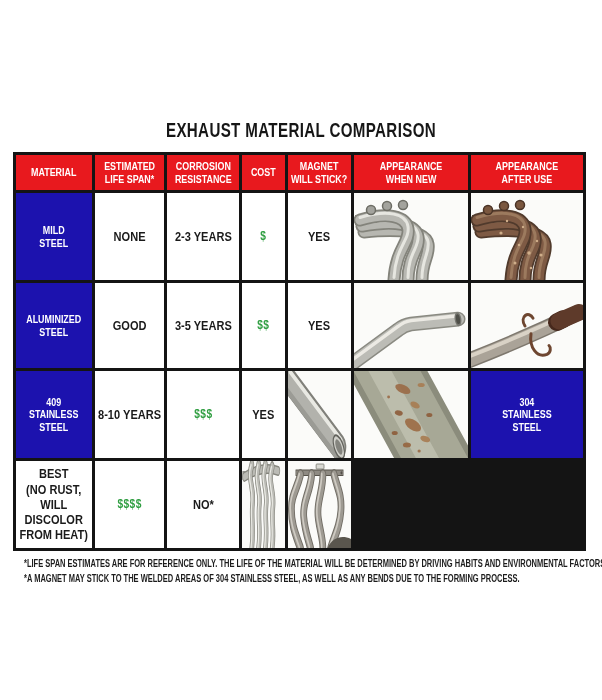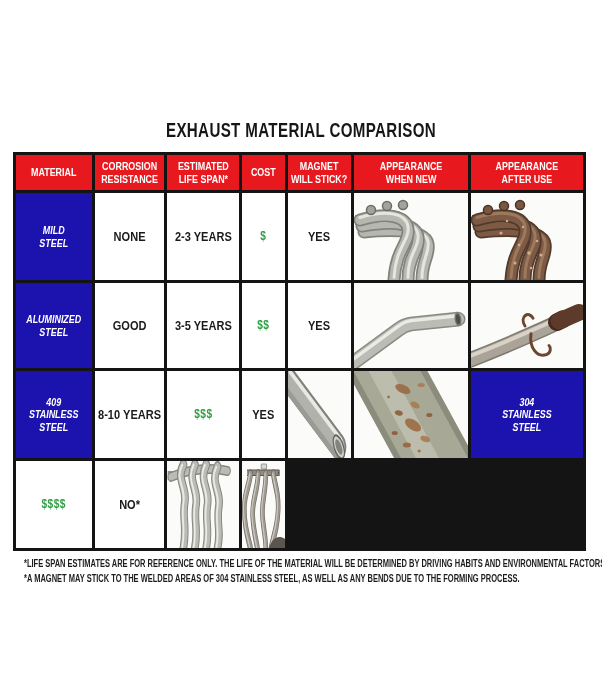--- a/index.html
+++ b/index.html
@@ -21,21 +21,21 @@
   }
   .cell{
     background:#ffffff;display:flex;align-items:center;justify-content:center;
     text-align:center;overflow:hidden;position:relative;
   }
   .cond{
     display:block;flex:0 0 auto;width:calc(100% / 0.85);
     transform:scaleX(0.85);white-space:pre-line;line-height:1.18;
   }
   .th{background:var(--header-red,#e8191e);color:#ffffff;font-weight:bold;font-size:10.5px;}
-  .mat{background:var(--material-blue,#1c12ae);color:#ffffff;font-weight:bold;font-size:10.5px;font-style:italic;}
+  .mat{background:var(--material-blue,#1c12ae);color:#ffffff;font-weight:bold;font-size:10.5px;}
   .txt{font-weight:bold;font-size:13px;color:#1a1a1a;}
   .cost{font-weight:bold;font-size:12px;color:var(--cost-green,#2f9e41);letter-spacing:0.5px;}
   .photo{background:#fbfbf9;padding:0;}
   .photo svg{display:block;width:100%;height:100%;}
   .notes{
     position:absolute;left:24px;top:556px;width:770px;
     font-size:10px;font-weight:bold;color:#1c1c1c;line-height:1.5;
     transform:scaleX(0.75);transform-origin:left top;
   }
   .note{white-space:nowrap;}
@@ -44,26 +44,26 @@
 <body>
 
 <h1 class="title">EXHAUST MATERIAL COMPARISON</h1>
 
 <div class="grid">
 
   <div class="cell th">
       <span class="cond">MATERIAL</span>
     </div>
   <div class="cell th">
+      <span class="cond">ESTIMATED
+LIFE SPAN*</span>
+    </div>
+  <div class="cell th">
       <span class="cond">CORROSION
 RESISTANCE</span>
-    </div>
-  <div class="cell th">
-      <span class="cond">ESTIMATED
-LIFE SPAN*</span>
     </div>
   <div class="cell th">
       <span class="cond">COST</span>
     </div>
   <div class="cell th">
       <span class="cond">MAGNET
 WILL STICK?</span>
     </div>
   <div class="cell th">
       <span class="cond">APPEARANCE
@@ -244,20 +244,26 @@
           <circle cx="64" cy="80" r="1.6" fill="#9a6a46"></circle>
       </g>
     </svg>
   </div>
 
   <div class="cell mat">
       <span class="cond">304
 STAINLESS
 STEEL</span>
     </div>
+  <div class="cell txt">
+      <span class="cond">BEST
+(NO RUST,
+WILL DISCOLOR
+FROM HEAT)</span>
+    </div>
   <div class="cell cost">
       <span class="cond">$$$$</span>
     </div>
   <div class="cell txt">
       <span class="cond">NO*</span>
     </div>
 
   <div class="cell photo">
     <svg viewBox="0 0 114 87" preserveAspectRatio="none">
       <defs>

